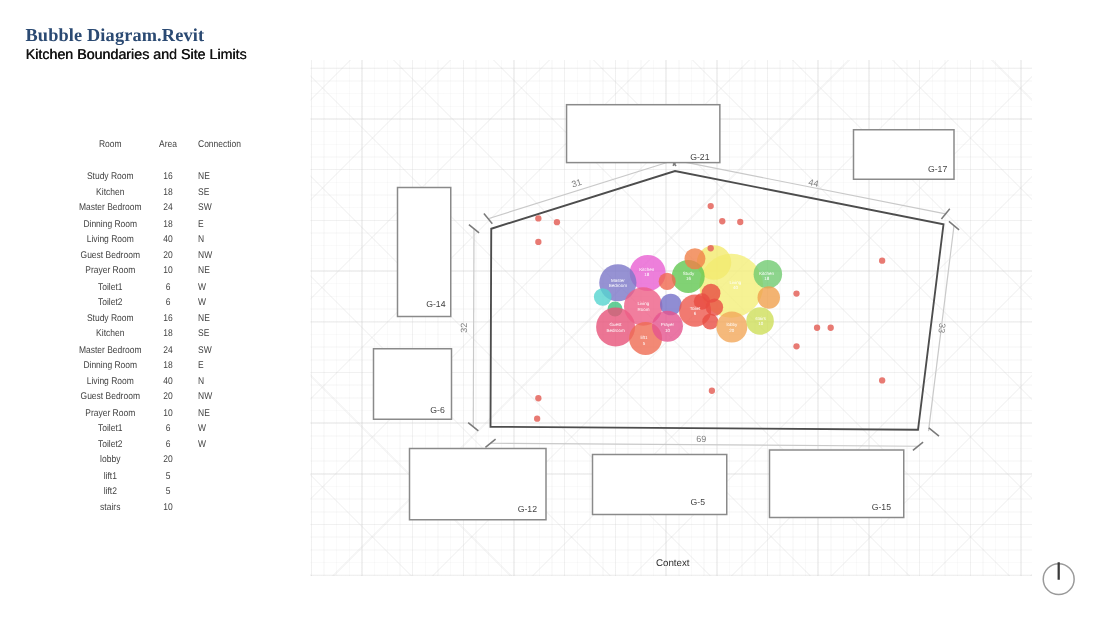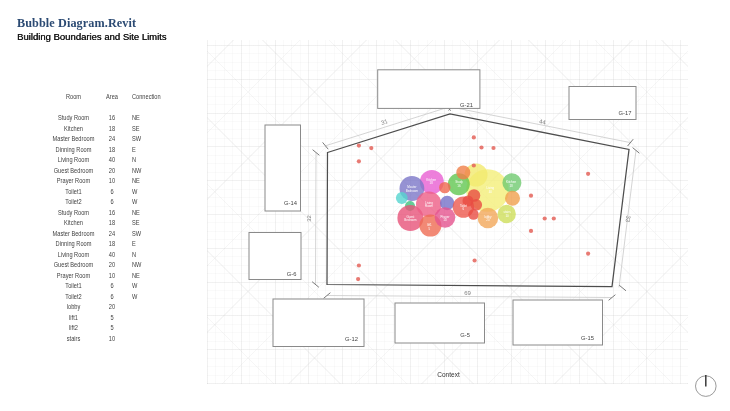--- a/index.html
+++ b/index.html
@@ -23,21 +23,21 @@
       repeating-linear-gradient(0deg, rgba(205,205,205,0.10) 0 1px, transparent 1px 8.45px);
   }
   svg{position:absolute;left:0;top:0;}
   text{font-family:"Liberation Sans",sans-serif;-webkit-font-smoothing:antialiased;}
 </style>
 </head>
 <body>
 
 <div class="title">Bubble Diagram.Revit</div>
 
-<div class="subtitle">Building Boundaries and Site Limits</div>
+<div class="subtitle">Kitchen Boundaries and Site Limits</div>
 
 <div class="tcol colroom">
   <div class="hdr">Room</div>
   <div>Study Room</div>
   <div>Kitchen</div>
   <div>Master Bedroom</div>
   <div>Dinning Room</div>
   <div>Living Room</div>
   <div>Guest Bedroom</div>
   <div>Prayer Room</div>

